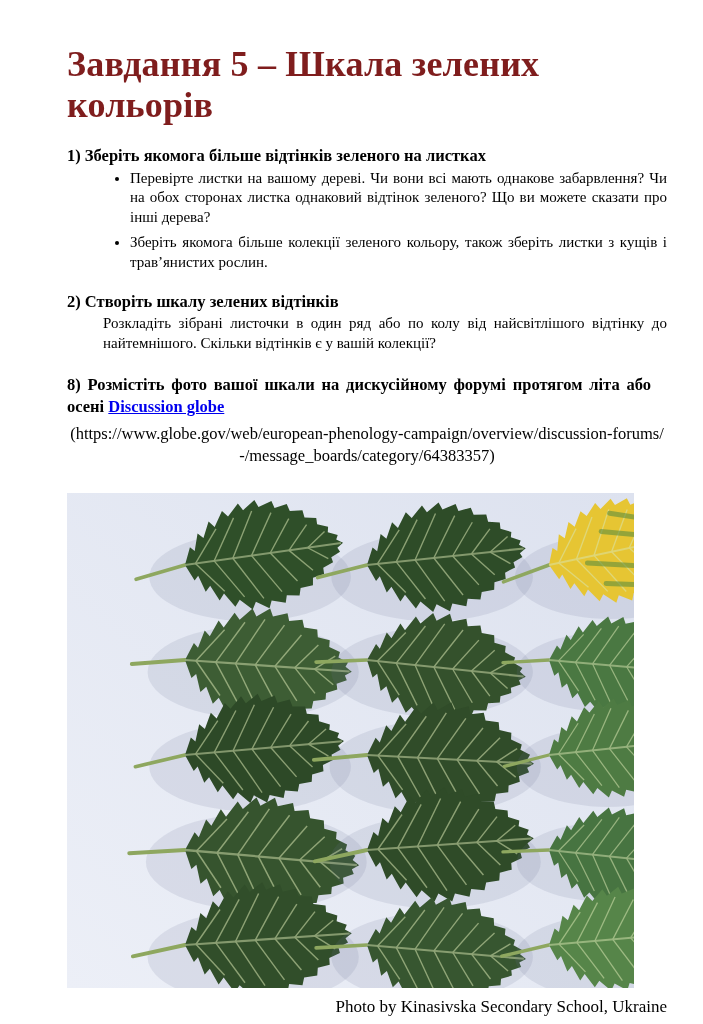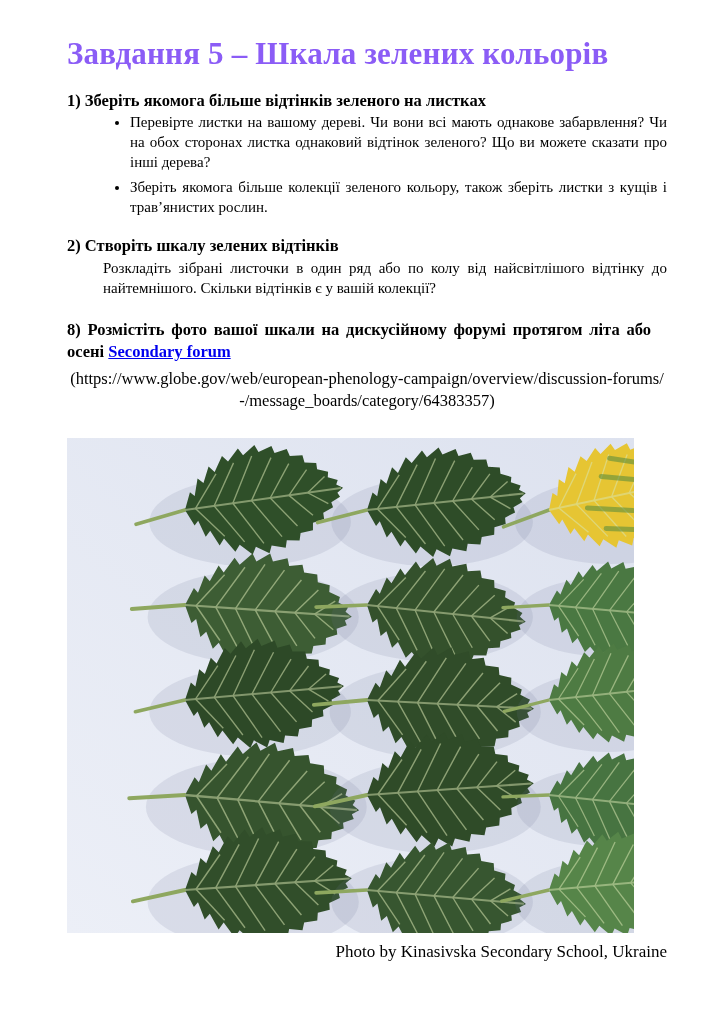--- a/index.html
+++ b/index.html
@@ -10,24 +10,24 @@
     font-family:"Liberation Serif", serif;
     color:#000;
     overflow:hidden;
   }
   .content {
     position:absolute;
     left:67px; top:28px;
     width:600px;
   }
   .title {
-    font-size:31px;
+    font-size:36px;
     font-weight:bold;
-    color:#8b5cf6;
-    margin:8px 0 18px 0;
+    color:#7f1d1d;
+    margin:16px 0 18px 0;
     letter-spacing:0.2px;
     line-height:1.15;
   }
   .sec-heading {
     font-size:16.5px;
     font-weight:bold;
     margin:0 16px 2px 0;
     line-height:1.32;
   }
   .sec-heading.justified { text-align:justify; }
@@ -91,21 +91,21 @@
         <li>Зберіть якомога більше колекції зеленого кольору, також зберіть листки з кущів і трав’янистих рослин.</li>
       </ul>
     </div>
 
     <div>
       <div class="sec-heading">2) Створіть шкалу зелених відтінків</div>
       <p class="indent-para">Розкладіть зібрані листочки в один ряд або по колу від найсвітлішого відтінку до найтемнішого. Скільки відтінків є у вашій колекції?</p>
     </div>
 
     <div class="sec3-wrap">
-      <div class="sec-heading justified"><span>8) Розмістіть фото вашої шкали на дискусійному форумі протягом літа або осені </span><a class="forum-link">Secondary forum</a></div>
+      <div class="sec-heading justified"><span>8) Розмістіть фото вашої шкали на дискусійному форумі протягом літа або осені </span><a class="forum-link">Discussion globe</a></div>
       <p class="url-text">(https://www.globe.gov/web/european-phenology-campaign/overview/discussion-forums/-/message_boards/category/64383357)</p>
     </div>
 
     <figure class="photo">
       <svg width="567" height="495" viewBox="0 0 567 495" xmlns="http://www.w3.org/2000/svg">
         <defs>
           <linearGradient id="bgGrad" x1="0" y1="1" x2="1" y2="0">
             <stop offset="0" stop-color="#eceff7"></stop>
             <stop offset="1" stop-color="#dde2ef"></stop>
           </linearGradient>

